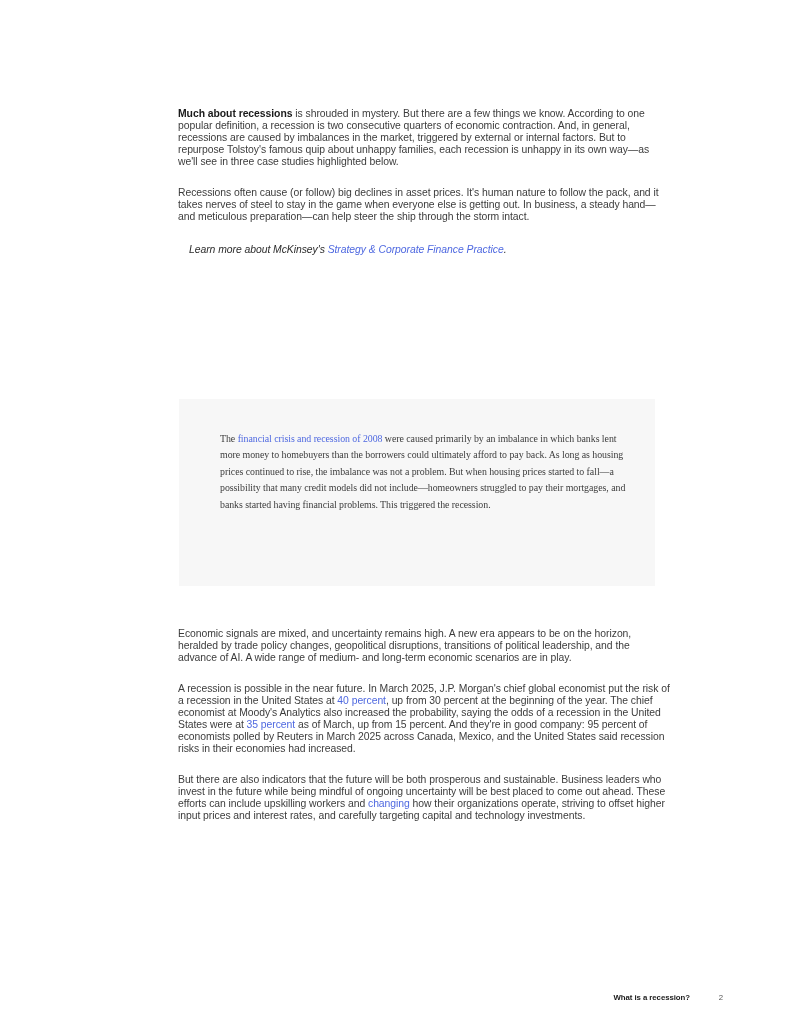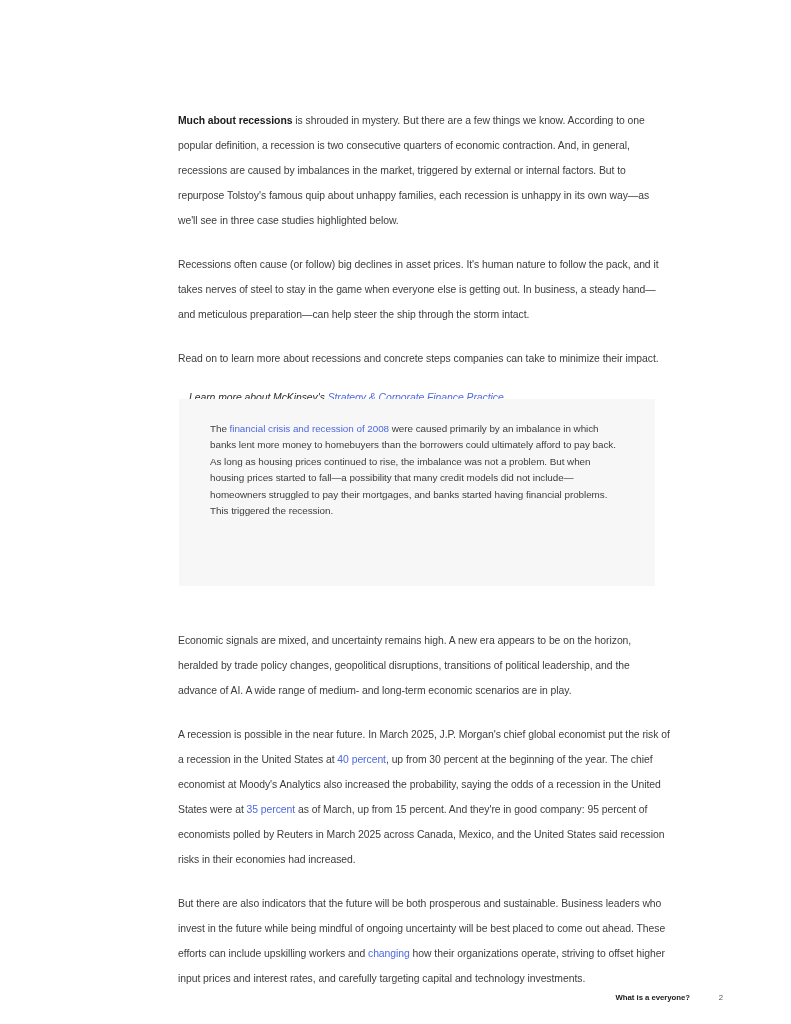--- a/index.html
+++ b/index.html
@@ -24,21 +24,21 @@
   .content {
     position: absolute;
     left: 178px;
     top: 108px;
     width: 490px;
   }
 
   p.body, .lead {
     font-family: "Liberation Sans", sans-serif;
     font-size: 10.4px;
-    line-height: 25px;
+    line-height: 12px;
     color: #3c3c3c;
     margin: 0 0 19px 0;
     letter-spacing: -0.05px;
     text-align: left;
   }
 
   .lead-bold {
     font-weight: bold;
     color: #1a1a1a;
   }
@@ -73,25 +73,25 @@
   .casebox-title {
     font-family: "Liberation Serif", "DejaVu Serif", serif;
     font-weight: bold;
     font-size: 15.5px;
     line-height: 22px;
     color: #111111;
     margin: 0 0 17px 0;
     letter-spacing: 0.1px;
   }
   .casebox-body {
-    font-family: Liberation Sans, sans-serif;
+    font-family: Liberation Serif, serif;
     font-size: 9.9px;
     line-height: 16.4px;
     color: #3c3c3c;
-    margin: 5px;
+    margin: 15px;
     width: 412px;
     letter-spacing: -0.05px;
   }
 
   
   .section2 {
     position: absolute;
     left: 178px;
     top: 628px;
     width: 492px;
@@ -138,21 +138,20 @@
 <body>
 
 <div class="page">
 
   <div class="content">
 
     <p class="body"><span class="lead-bold">Much about recessions</span><span> is shrouded in mystery. But there are a few things we know. According to one popular definition, a recession is two consecutive quarters of economic contraction. And, in general, recessions are caused by imbalances in the market, triggered by external or internal factors. But to repurpose Tolstoy's famous quip about unhappy families, each recession is unhappy in its own way—as we'll see in three case studies highlighted below.</span></p>
 
     <p class="body">Recessions often cause (or follow) big declines in asset prices. It's human nature to follow the pack, and it takes nerves of steel to stay in the game when everyone else is getting out. In business, a steady hand—and meticulous preparation—can help steer the ship through the storm intact.</p>
 
-    <p class="body">Read on to learn more about recessions and concrete steps companies can take to minimize their impact.</p>
 
     <p class="learnmore"><span>Learn more about McKinsey's </span><a class="link" href="#">Strategy &amp; Corporate Finance Practice</a><span>.</span></p>
 
   </div>
 
   <div class="casebox">
     <p class="casebox-body"><span>The </span><a class="link" href="#">financial crisis and recession of 2008</a><span> were caused primarily by an imbalance in which banks lent more money to homebuyers than the borrowers could ultimately afford to pay back. As long as housing prices continued to rise, the imbalance was not a problem. But when housing prices started to fall—a possibility that many credit models did not include—homeowners struggled to pay their mortgages, and banks started having financial problems. This triggered the recession.</span></p>
   </div>
 
   <div class="section2">
@@ -160,17 +159,17 @@
 
     <p class="body">Economic signals are mixed, and uncertainty remains high. A new era appears to be on the horizon, heralded by trade policy changes, geopolitical disruptions, transitions of political leadership, and the advance of AI. A wide range of medium- and long-term economic scenarios are in play.</p>
 
     <p class="body"><span>A recession is possible in the near future. In March 2025, J.P. Morgan's chief global economist put the risk of a recession in the United States at </span><a class="link" href="#">40 percent</a><span>, up from 30 percent at the beginning of the year. The chief economist at Moody's Analytics also increased the probability, saying the odds of a recession in the United States were at </span><a class="link" href="#">35 percent</a><span> as of March, up from 15 percent. And they're in good company: 95 percent of economists polled by Reuters in March 2025 across Canada, Mexico, and the United States said recession risks in their economies had increased.</span></p>
 
     <p class="body"><span>But there are also indicators that the future will be both prosperous and sustainable. Business leaders who invest in the future while being mindful of ongoing uncertainty will be best placed to come out ahead. These efforts can include upskilling workers and </span><a class="link" href="#">changing</a><span> how their organizations operate, striving to offset higher input prices and interest rates, and carefully targeting capital and technology investments.</span></p>
 
   </div>
 
   <div class="footer">
-    <span class="footer-title">What is a everyone?</span>
+    <span class="footer-title">What is a recession?</span>
     <span class="footer-page">2</span>
   </div>
 
 </div>
 
 </body></html>

